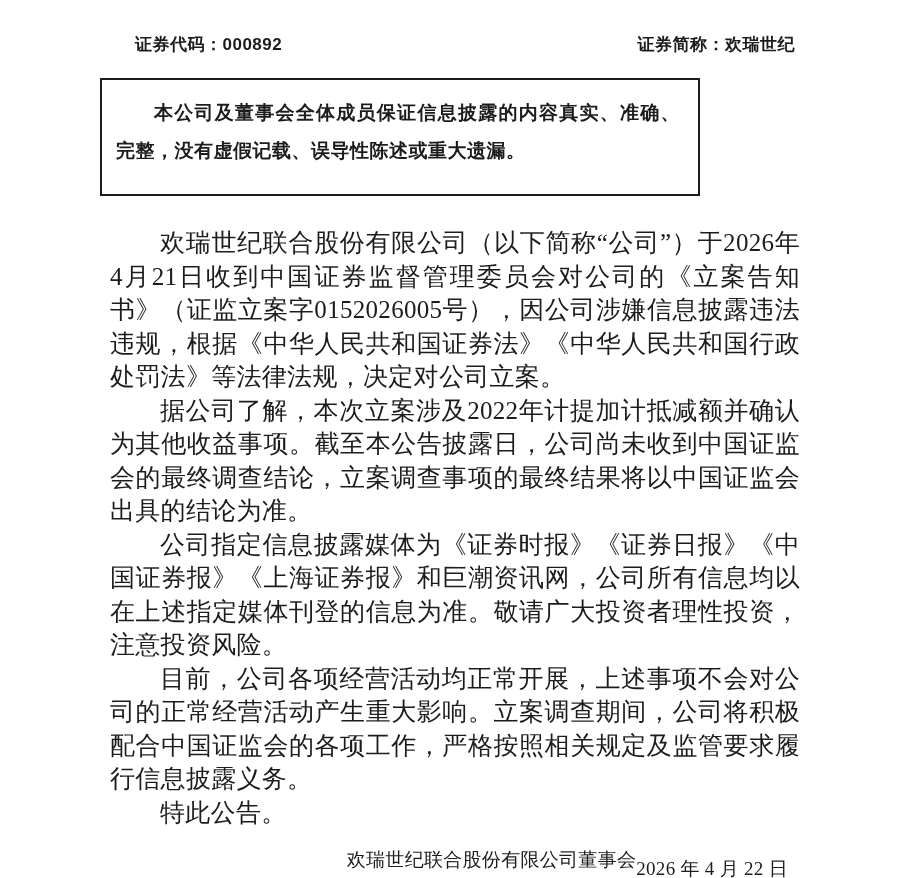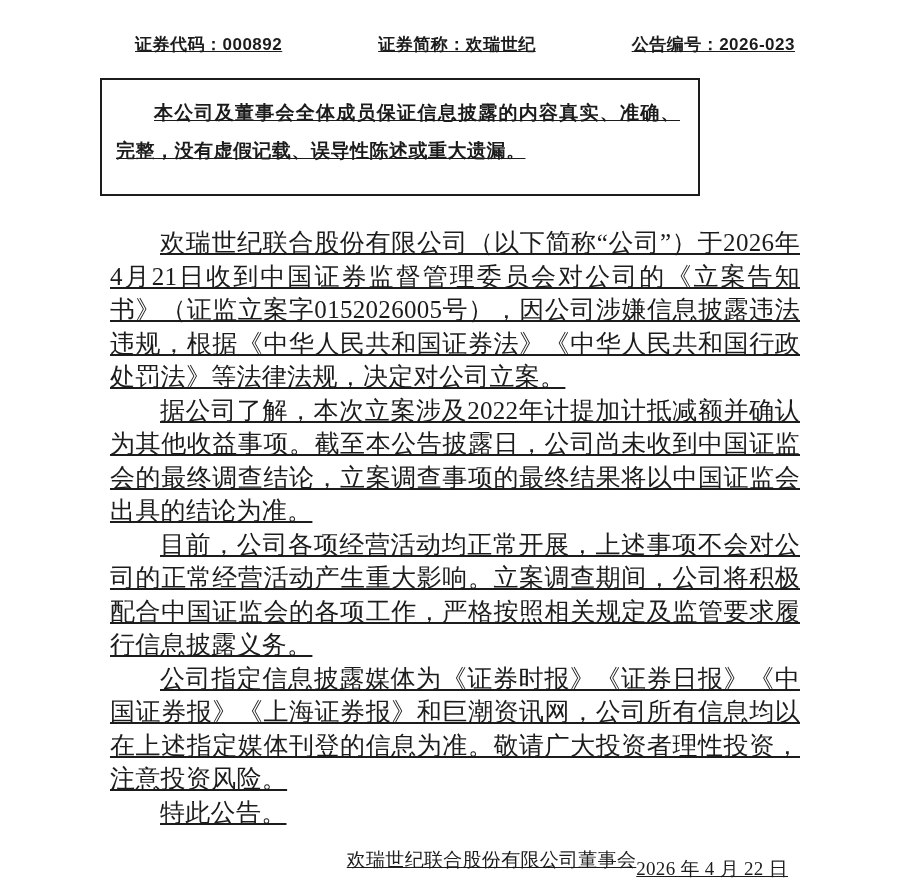--- a/index.html
+++ b/index.html
@@ -8,21 +8,20 @@
     background: #ffffff;
     font-family: "Liberation Serif", "DejaVu Serif", serif;
     color: #1c1c1c;
   }
   .page {
     position: relative;
     width: 900px;
     height: 878px;
     background: #ffffff;
     overflow: hidden;
-    text-decoration: underline;
   }
   
   .meta-row {
     display: flex;
     justify-content: space-between;
     align-items: baseline;
     padding: 33px 105px 0 135px;
     font-family: "Liberation Sans", "DejaVu Sans", sans-serif;
     font-weight: bold;
     font-size: 17px;
@@ -83,33 +82,32 @@
   .signature-block .sign-date { line-height: 33px; margin-top: 9px; }
 </style>
 </head>
 <body>
 
 <div class="page">
 
   <div class="meta-row">
     <span>证券代码：000892</span>
     <span>证券简称：欢瑞世纪</span>
-    <span>公告编号：2026-023</span>
   </div>
 
 
   <div class="disclaimer-box">
     <p class="disclaimer-text">本公司及董事会全体成员保证信息披露的内容真实、准确、完整，没有虚假记载、误导性陈述或重大遗漏。</p>
   </div>
 
   <div class="body-block">
     <p>欢瑞世纪联合股份有限公司（以下简称“公司”）于2026年4月21日收到中国证券监督管理委员会对公司的《立案告知书》（证监立案字0152026005号），因公司涉嫌信息披露违法违规，根据《中华人民共和国证券法》《中华人民共和国行政处罚法》等法律法规，决定对公司立案。</p>
     <p>据公司了解，本次立案涉及2022年计提加计抵减额并确认为其他收益事项。截至本公告披露日，公司尚未收到中国证监会的最终调查结论，立案调查事项的最终结果将以中国证监会出具的结论为准。</p>
+    <p>公司指定信息披露媒体为《证券时报》《证券日报》《中国证券报》《上海证券报》和巨潮资讯网，公司所有信息均以在上述指定媒体刊登的信息为准。敬请广大投资者理性投资，注意投资风险。</p>
     <p>目前，公司各项经营活动均正常开展，上述事项不会对公司的正常经营活动产生重大影响。立案调查期间，公司将积极配合中国证监会的各项工作，严格按照相关规定及监管要求履行信息披露义务。</p>
-    <p>公司指定信息披露媒体为《证券时报》《证券日报》《中国证券报》《上海证券报》和巨潮资讯网，公司所有信息均以在上述指定媒体刊登的信息为准。敬请广大投资者理性投资，注意投资风险。</p>
     <p>特此公告。</p>
   </div>
 
   <div class="signature-block">
     <div class="signer">欢瑞世纪联合股份有限公司董事会</div>
     <div class="sign-date">2026 年 4 月 22 日</div>
   </div>
 
 </div>
 

